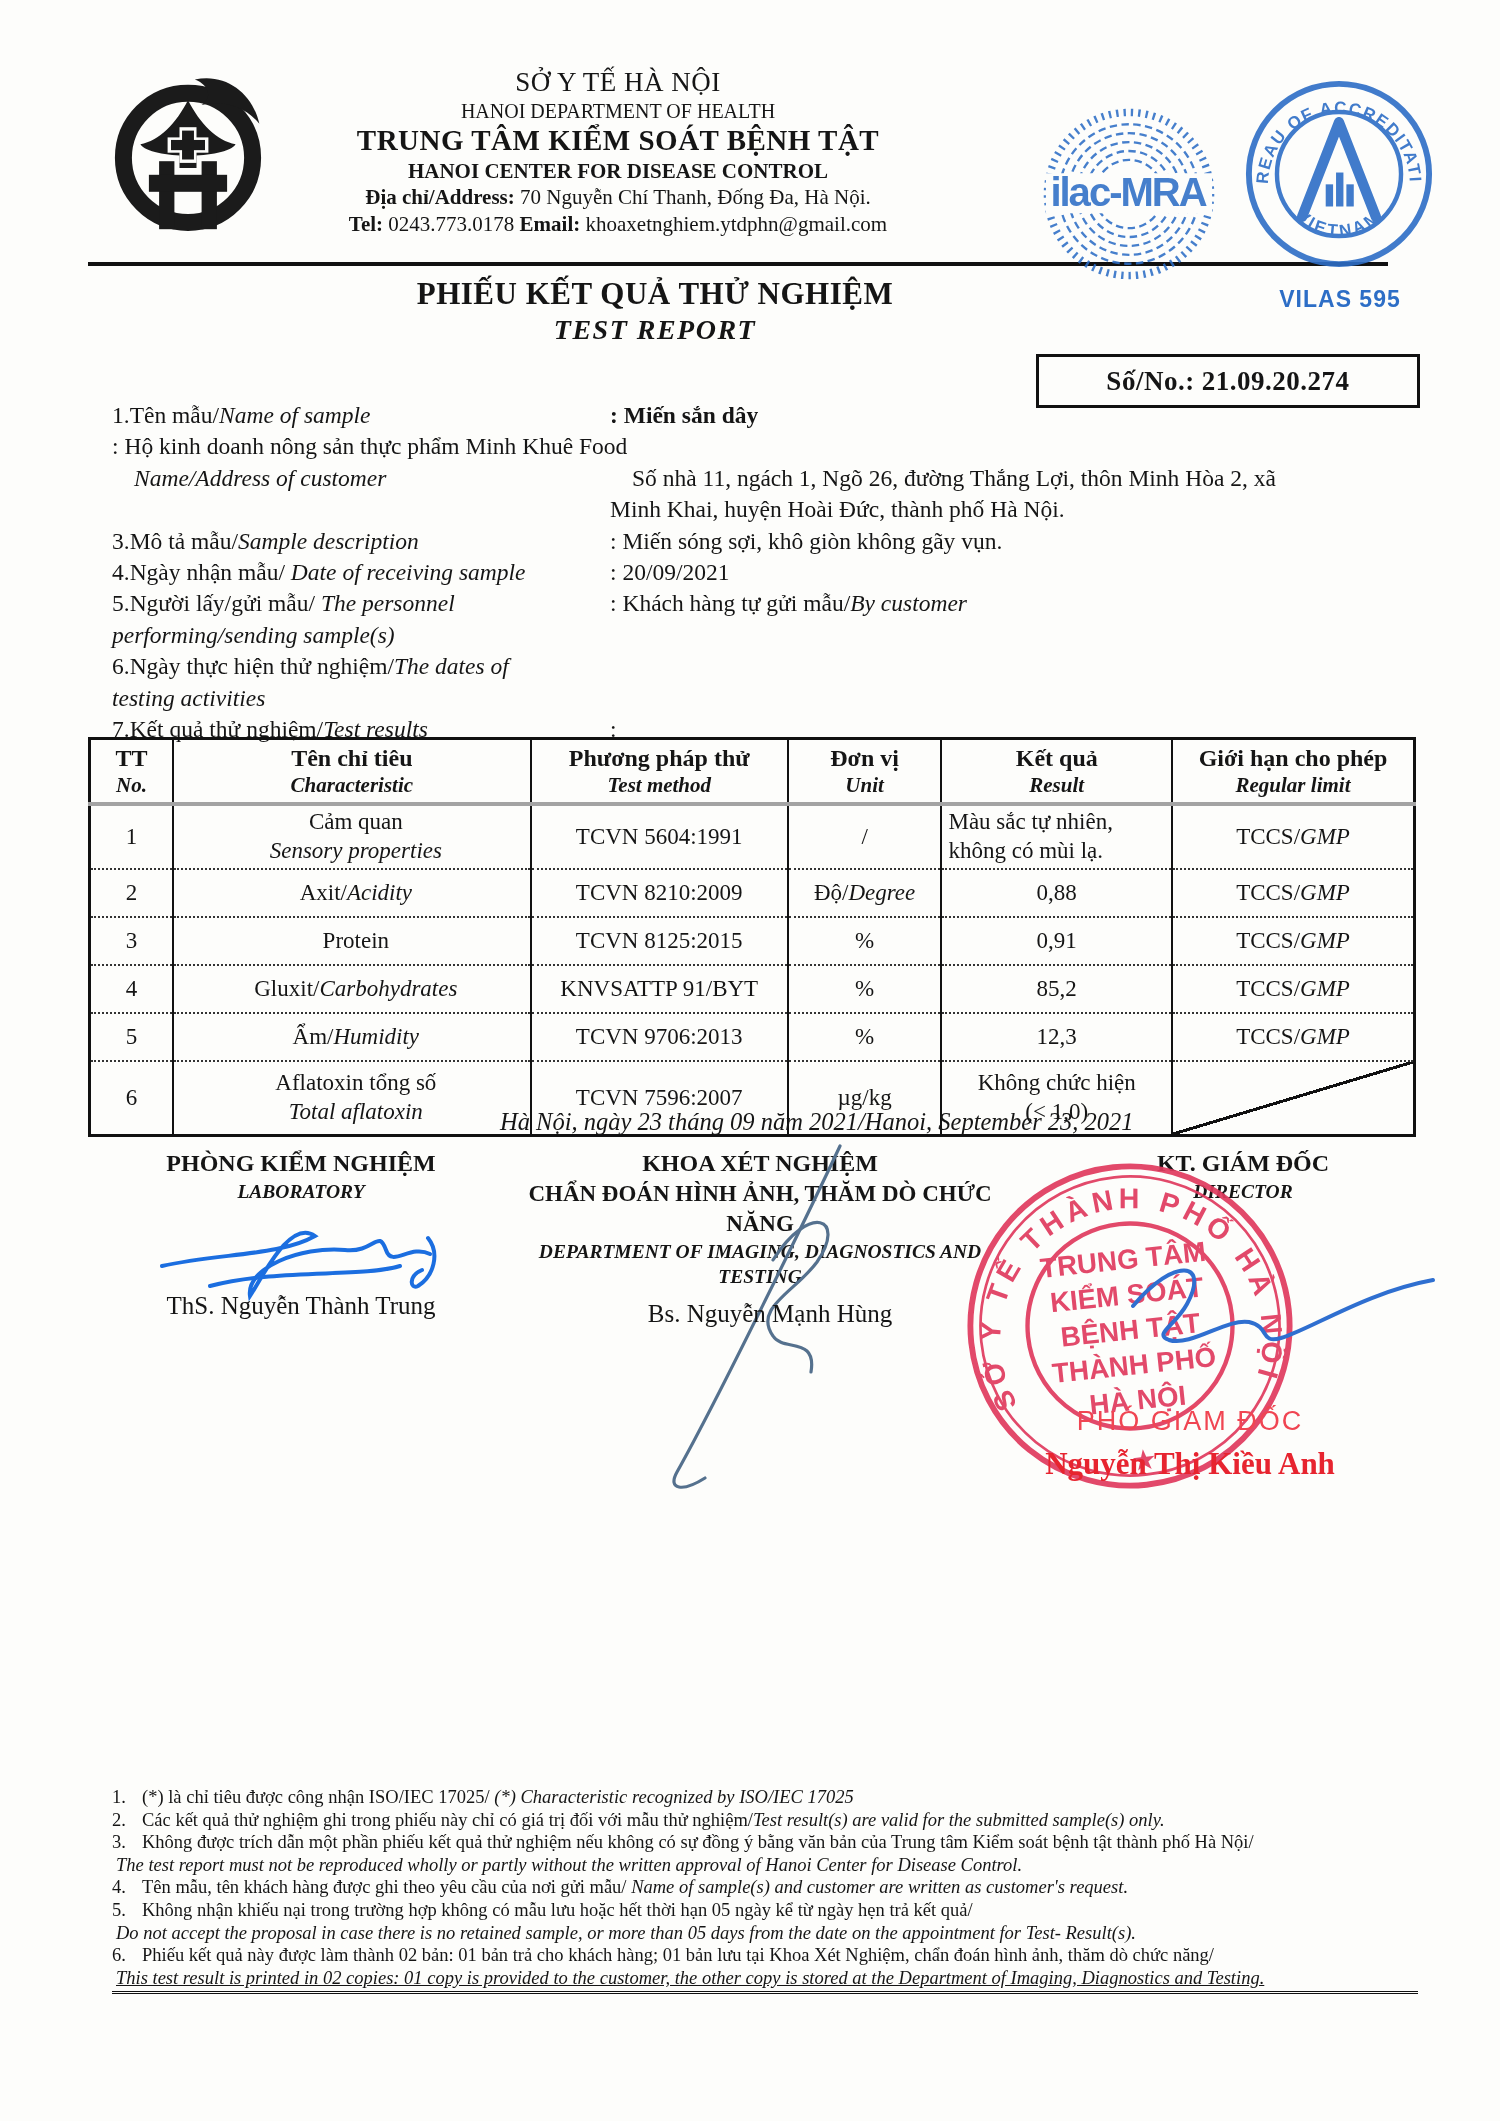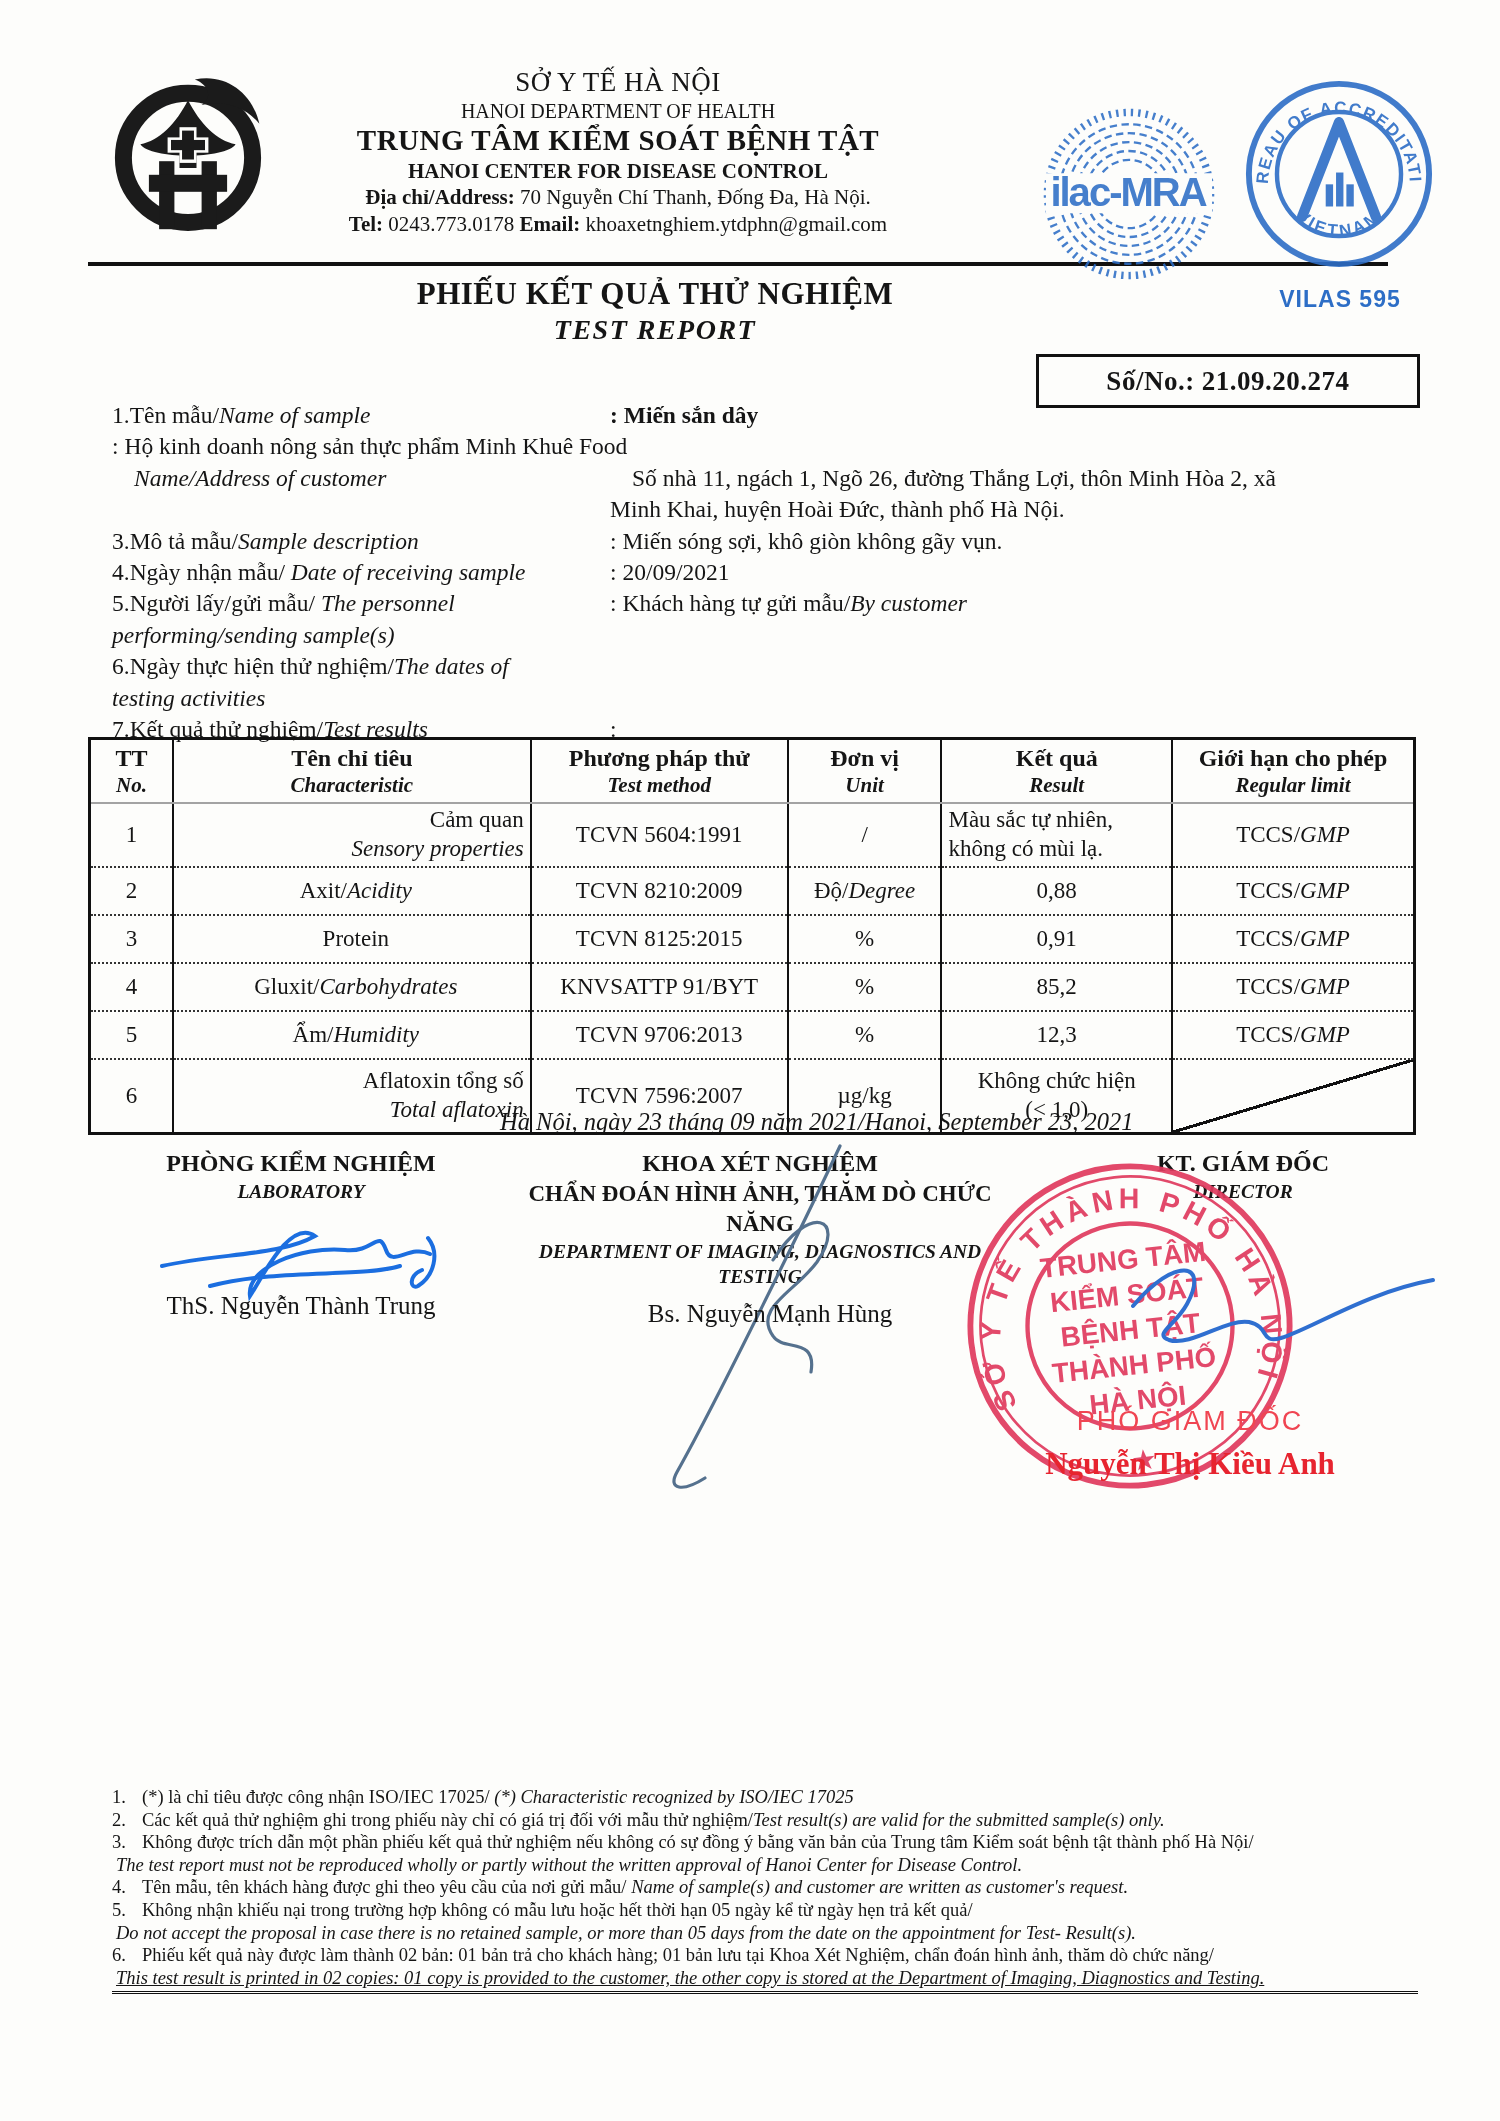--- a/index.html
+++ b/index.html
@@ -40,25 +40,25 @@
   .ival{flex:1;}
   .ival .ve{font-style:italic;}
   .ind{padding-left:22px;}
   .vbold .v{font-weight:bold;}
 
   
   .rtable{left:88px;top:737px;width:1328px;border-collapse:collapse;table-layout:fixed;}
   .rtable td,.rtable th{border-left:2px solid #111;border-right:2px solid #111;
     padding:2px 6px;vertical-align:middle;overflow:hidden;}
   .rtable{border:3px solid #111;}
-  .rtable thead th{border-bottom:2px solid #a3a3a3;height:58px;}
+  .rtable thead th{border-bottom:4px solid #a3a3a3;height:58px;}
   .rtable td{border-top:2px dotted #333;text-align:center;font-size:23px;}
   .hvi{display:block;font-weight:bold;font-size:24px;line-height:1.15;}
   .hen{display:block;font-weight:bold;font-style:italic;font-size:21px;line-height:1.15;}
-  .stk span{display:block;text-align:right;line-height:1.25;}
+  .stk span{display:block;text-align:center;line-height:1.25;}
   .inl{text-align:left;}
   .cell-en{font-style:italic;}
   td.name-cell{padding-left:14px;}
   .r-left{text-align:left !important;padding-left:10px;}
   .rline{display:block;line-height:1.25;}
   .row-tall td{height:58px;}
   .row-std td{height:42px;}
   .row-last td{height:68px;}
   .diag{background-image:linear-gradient(to bottom right,
      transparent calc(50% - 1.5px),#111 calc(50% - 1.5px),

